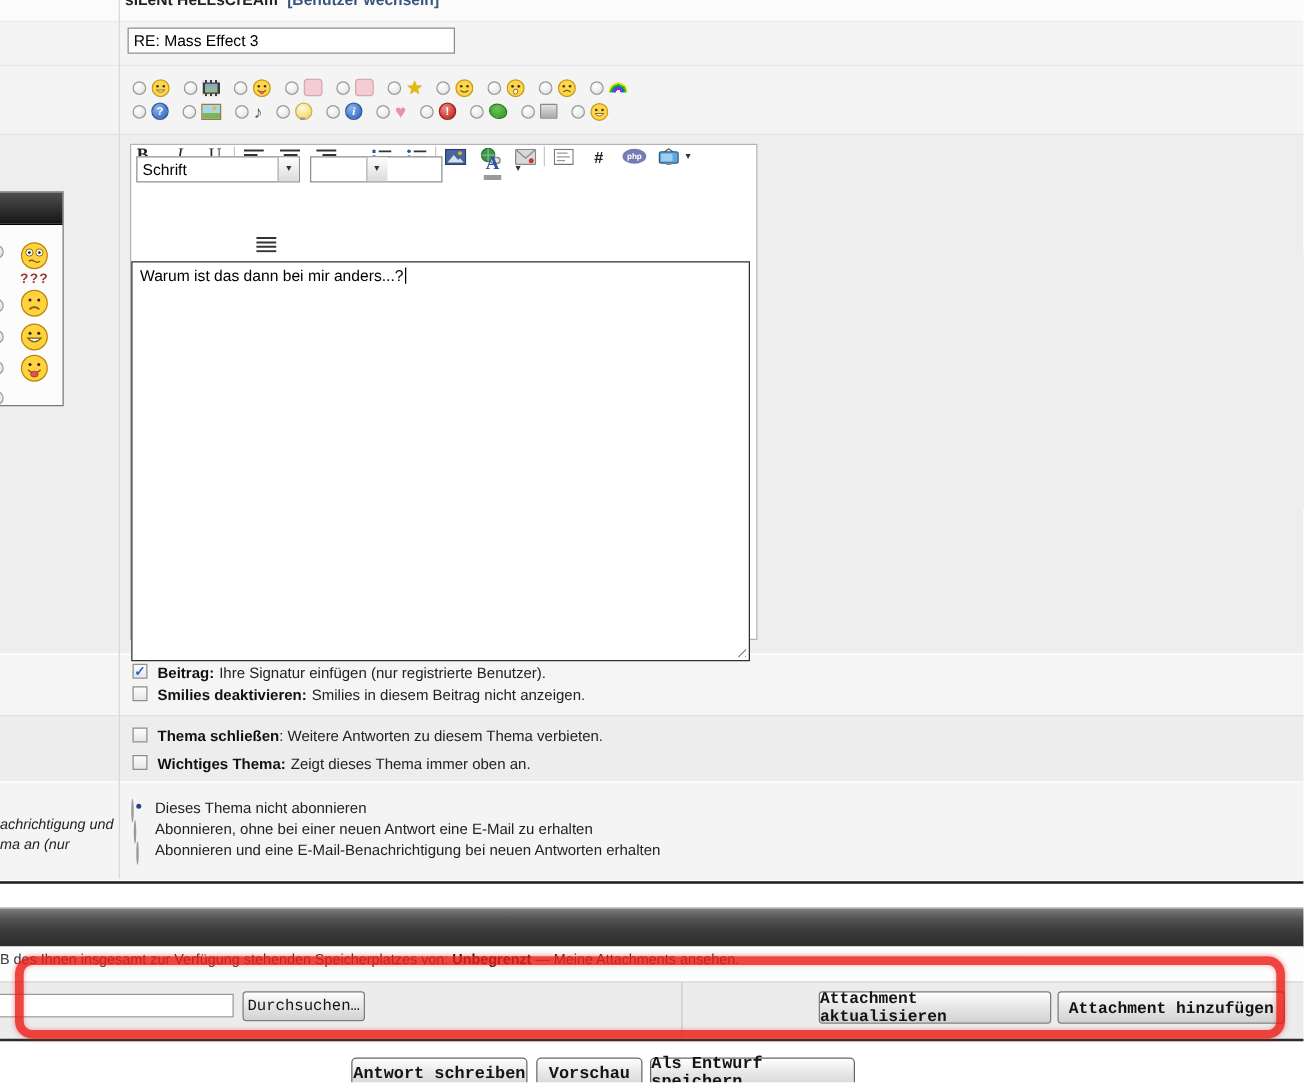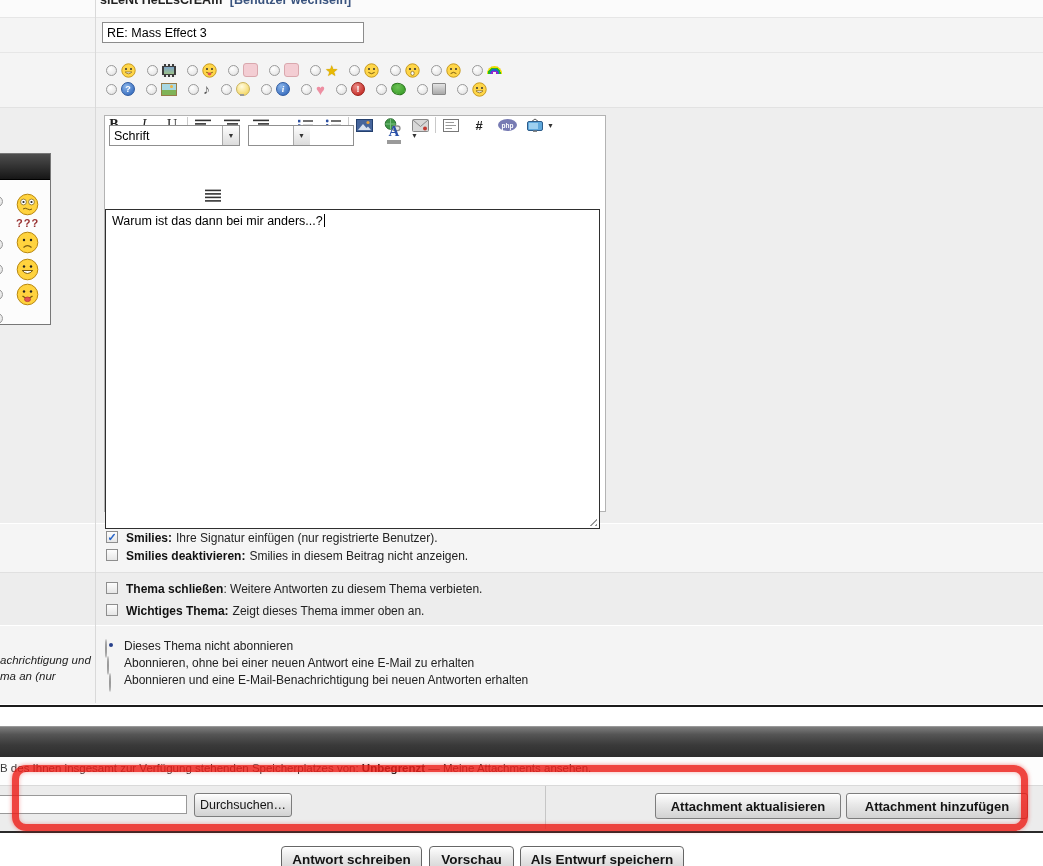--- a/index.html
+++ b/index.html
@@ -103,21 +103,21 @@
   .rline{position:absolute;font-size:12px;white-space:nowrap;color:#222;}
   #sidebar-partial{left:0;top:652px;font-size:11.5px;line-height:16px;color:#222;font-style:italic;}
 
   
   #storage-line{left:0;top:762px;font-size:11.5px;white-space:nowrap;color:#3a3a3a;}
   #storage-line b{color:#222;}
   #file-input{left:-15px;top:795px;width:192px;height:15px;border:1px solid #999;background:#fff;
     font-family:"Liberation Sans",sans-serif;font-size:12px;padding:1px 4px;}
   .btn{position:absolute;background:linear-gradient(#fefefe,#e8e8e8 45%,#d2d2d2);border:1px solid #7d7d7d;border-radius:3px;
     box-shadow:inset 0 1px 0 #fff;color:#141414;display:flex;align-items:center;justify-content:center;cursor:pointer;
-    font-family:Liberation Sans, sans-serif;}
+    font-family:Liberation Mono, monospace;}
   #browse-btn{left:194px;top:793px;width:96px;height:22px;font-size:12.5px;}
   #attach-divider{left:545px;top:786px;width:1px;height:43px;background:#c6c6c6;}
   #update-btn{left:655px;top:793px;width:184px;height:24px;font-size:13px;font-weight:bold;}
   #add-btn{left:846px;top:793px;width:180px;height:24px;font-size:13px;font-weight:bold;}
   #submit-btn{left:281px;top:846px;width:139px;height:24px;font-size:13.5px;font-weight:bold;border-radius:4px;border-color:#666;}
   #preview-btn{left:429px;top:846px;width:83px;height:24px;font-size:13.5px;font-weight:bold;border-radius:4px;border-color:#666;}
   #draft-btn{left:520px;top:846px;width:162px;height:24px;font-size:13.5px;font-weight:bold;border-radius:4px;border-color:#666;}
 
   
   #annotation{left:12px;top:765px;width:1016px;height:66px;border:7px solid rgba(235,28,22,.82);border-radius:14px;
@@ -425,21 +425,21 @@
 
   
   <div class="abs" id="editor-textarea">
     <span>Warum ist das dann bei mir anders...?</span><span class="caret"></span>
     <span id="resize-handle"></span>
   </div>
 
   
   <span class="cb" style="left:106px;top:531px">✓</span>
   <div class="optline" style="left:126px;top:531px">
-    <b>Smilies:</b><span class="desc">Ihre Signatur einfügen (nur registrierte Benutzer).</span>
+    <b>Beitrag:</b><span class="desc">Ihre Signatur einfügen (nur registrierte Benutzer).</span>
   </div>
   <span class="cb" style="left:106px;top:549px"></span>
   <div class="optline" style="left:126px;top:549px">
     <b>Smilies deaktivieren:</b><span class="desc">Smilies in diesem Beitrag nicht anzeigen.</span>
   </div>
   <span class="cb" style="left:106px;top:582px"></span>
   <div class="optline" style="left:126px;top:582px">
     <b>Thema schließen</b><span class="desc nolead">: Weitere Antworten zu diesem Thema verbieten.</span>
   </div>
   <span class="cb" style="left:106px;top:604px"></span>

